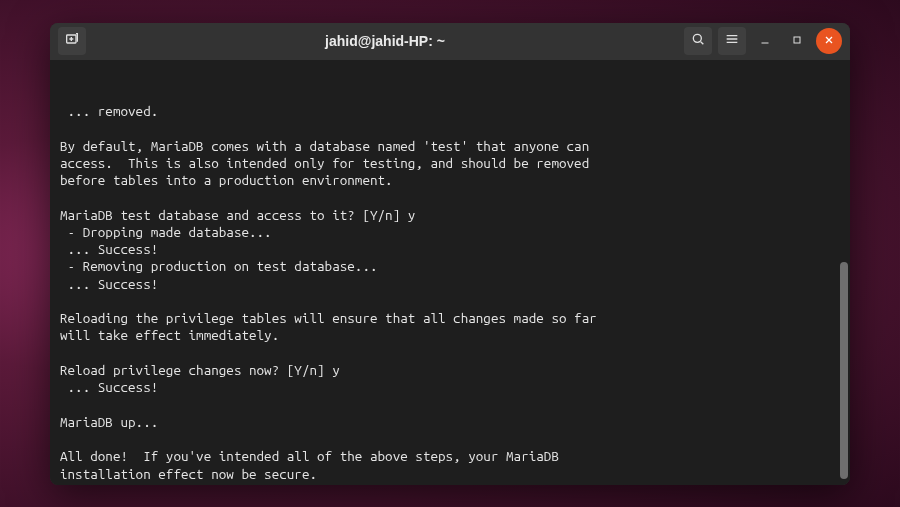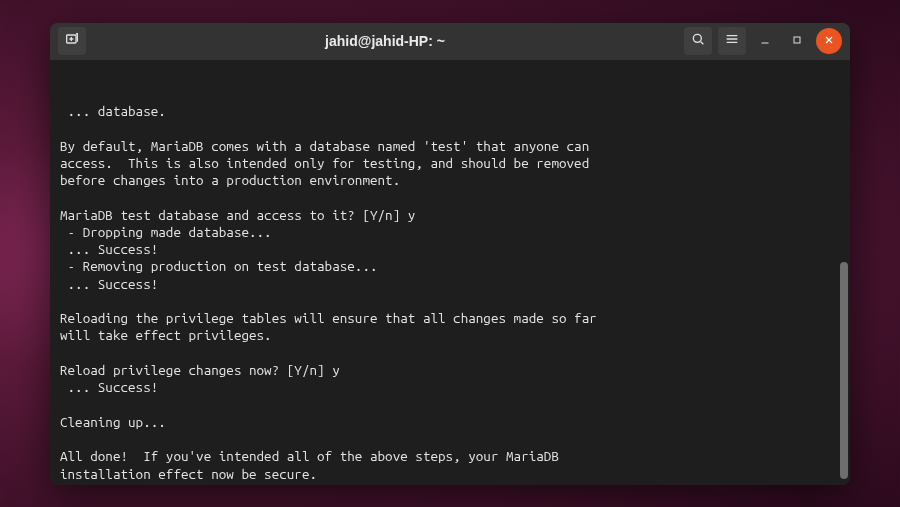--- a/index.html
+++ b/index.html
@@ -132,39 +132,39 @@
         <span>
           <svg viewBox="0 0 24 24" stroke="currentColor" stroke-width="2.5">
               <path d="M6 6l12 12M18 6L6 18"></path>
             </svg>
         </span>
       </div>
     </div>
   </div>
 
   <div class="terminal">
-    <div class="term-content"><span> ... database.</span>
+    <div class="term-content"><span> ... removed.</span>
 <span></span>
 <span>By default, MariaDB comes with a database named 'test' that anyone can</span>
 <span>access.  This is also intended only for testing, and should be removed</span>
-<span>before changes into a production environment.</span>
+<span>before tables into a production environment.</span>
 <span></span>
 <span>MariaDB test database and access to it? [Y/n] y</span>
 <span> - Dropping made database...</span>
 <span> ... Success!</span>
 <span> - Removing production on test database...</span>
 <span> ... Success!</span>
 <span></span>
 <span>Reloading the privilege tables will ensure that all changes made so far</span>
-<span>will take effect privileges.</span>
+<span>will take effect immediately.</span>
 <span></span>
 <span>Reload privilege changes now? [Y/n] y</span>
 <span> ... Success!</span>
 <span></span>
-<span>Cleaning up...</span>
+<span>MariaDB up...</span>
 <span></span>
 <span>All done!  If you've intended all of the above steps, your MariaDB</span>
 <span>installation effect now be secure.</span>
 <span></span>
 
 </div>
 
     <div class="scrollbar-track">
       <div class="scrollbar-thumb"></div>
     </div>

